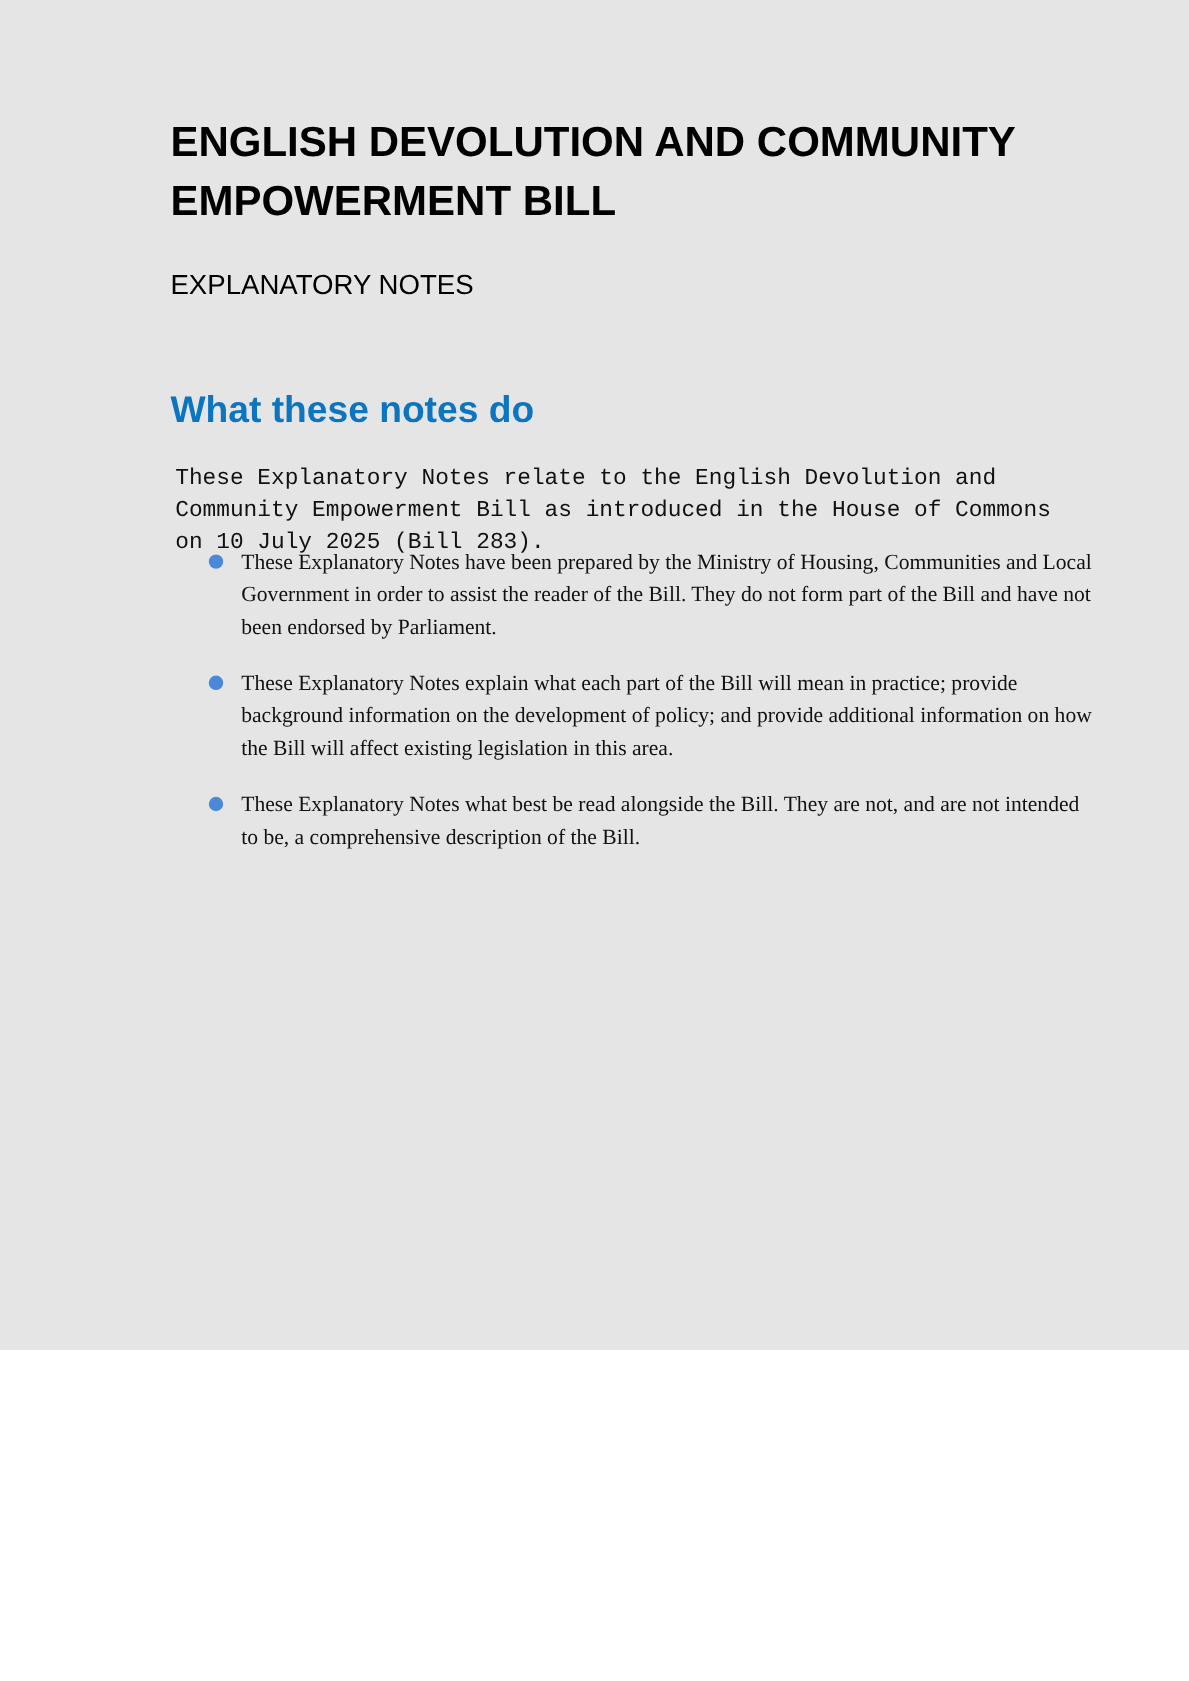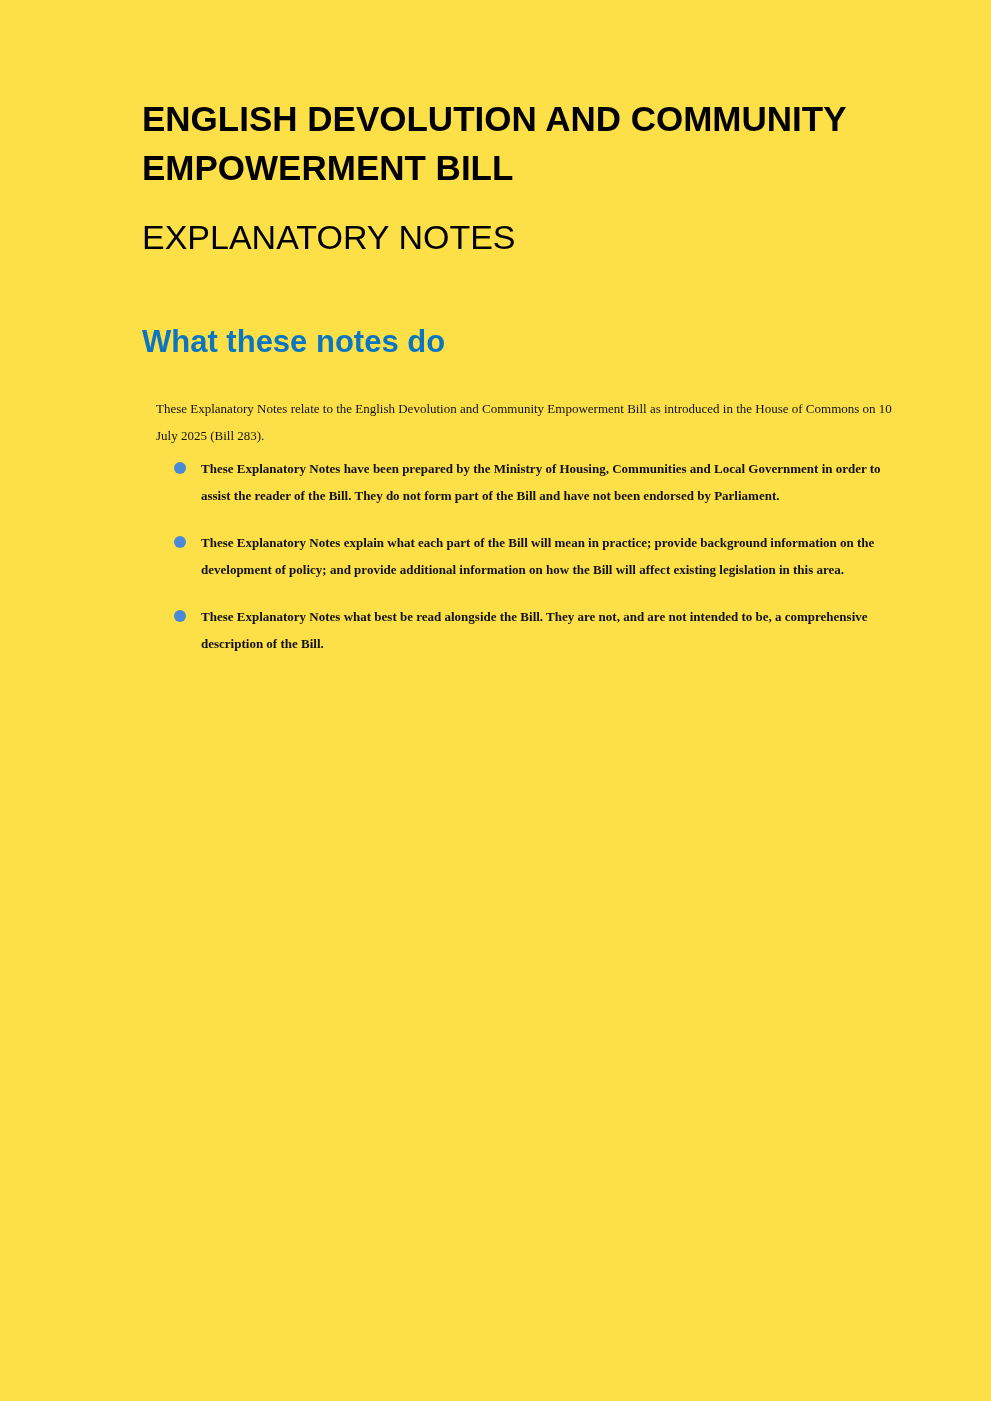--- a/index.html
+++ b/index.html
@@ -1,44 +1,44 @@
 <!DOCTYPE html>
 <html><head>
 <meta charset="utf-8">
 <style>
   html, body { margin: 0; padding: 0; background: #ffffff; }
   body { width: 991px; height: 1401px; position: relative; overflow: hidden; }
-  .page { position: absolute; left: 0; top: 0; width: 991px; height: 1401px; background: #fde047; }
+  .page { position: absolute; left: 0; top: 0; width: 991px; height: 1125px; background: #e5e5e5; }
   .title {
     position: absolute; left: 142px; top: 94px; width: 780px;
     font-family: "Liberation Sans", sans-serif; font-weight: bold;
     font-size: 35px; line-height: 49px; color: #000; margin: 0;
   }
   .subtitle {
     position: absolute; left: 142px; top: 214px;
     font-family: "Liberation Sans", sans-serif; font-weight: normal;
-    font-size: 34px; line-height: 46px; color: #000; margin: 0;
+    font-size: 23px; line-height: 46px; color: #000; margin: 0;
   }
   .section-heading {
     position: absolute; left: 142px; top: 325px;
     font-family: "Liberation Sans", sans-serif; font-weight: bold;
     font-size: 31px; line-height: 34px; color: #0b75c0; margin: 0;
   }
   .intro {
     position: absolute; left: 142px; top: 381px; width: 760px;
-    font-family: Liberation Serif, serif; font-size: 13px; line-height: 27px;
-    color: #111; margin: 14px;
+    font-family: Liberation Mono, monospace; font-size: 19px; line-height: 27px;
+    color: #111; margin: 4px;
   }
   .bullets {
     position: absolute; left: 142px; top: 455px; width: 770px;
     list-style: none; margin: 0; padding: 0;
   }
   .bullet {
     position: relative; padding-left: 59px; margin-bottom: 20px;
-    font-family: "Liberation Serif", serif; font-size: 13px; line-height: 27px; color: #111; font-weight: bold;
+    font-family: "Liberation Serif", serif; font-size: 18px; line-height: 27px; color: #111;
   }
   .bullet-dot {
     position: absolute; left: 32px; top: 7px; width: 12px; height: 12px;
     border-radius: 50%; background: #4a88d8;
   }
 </style>
 </head>
 <body>
 
 <div class="page">

